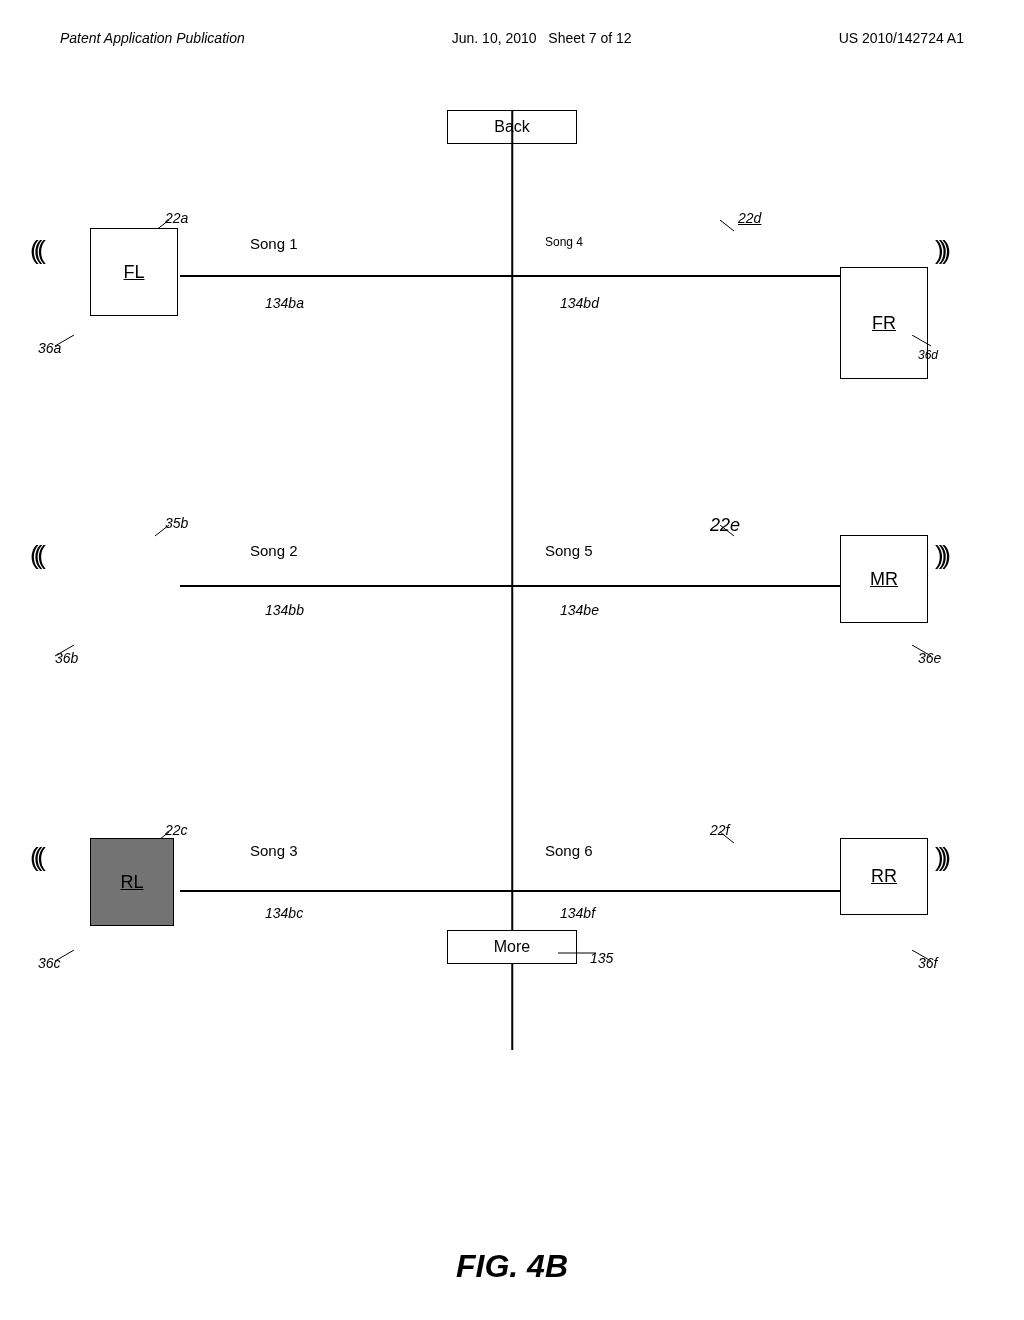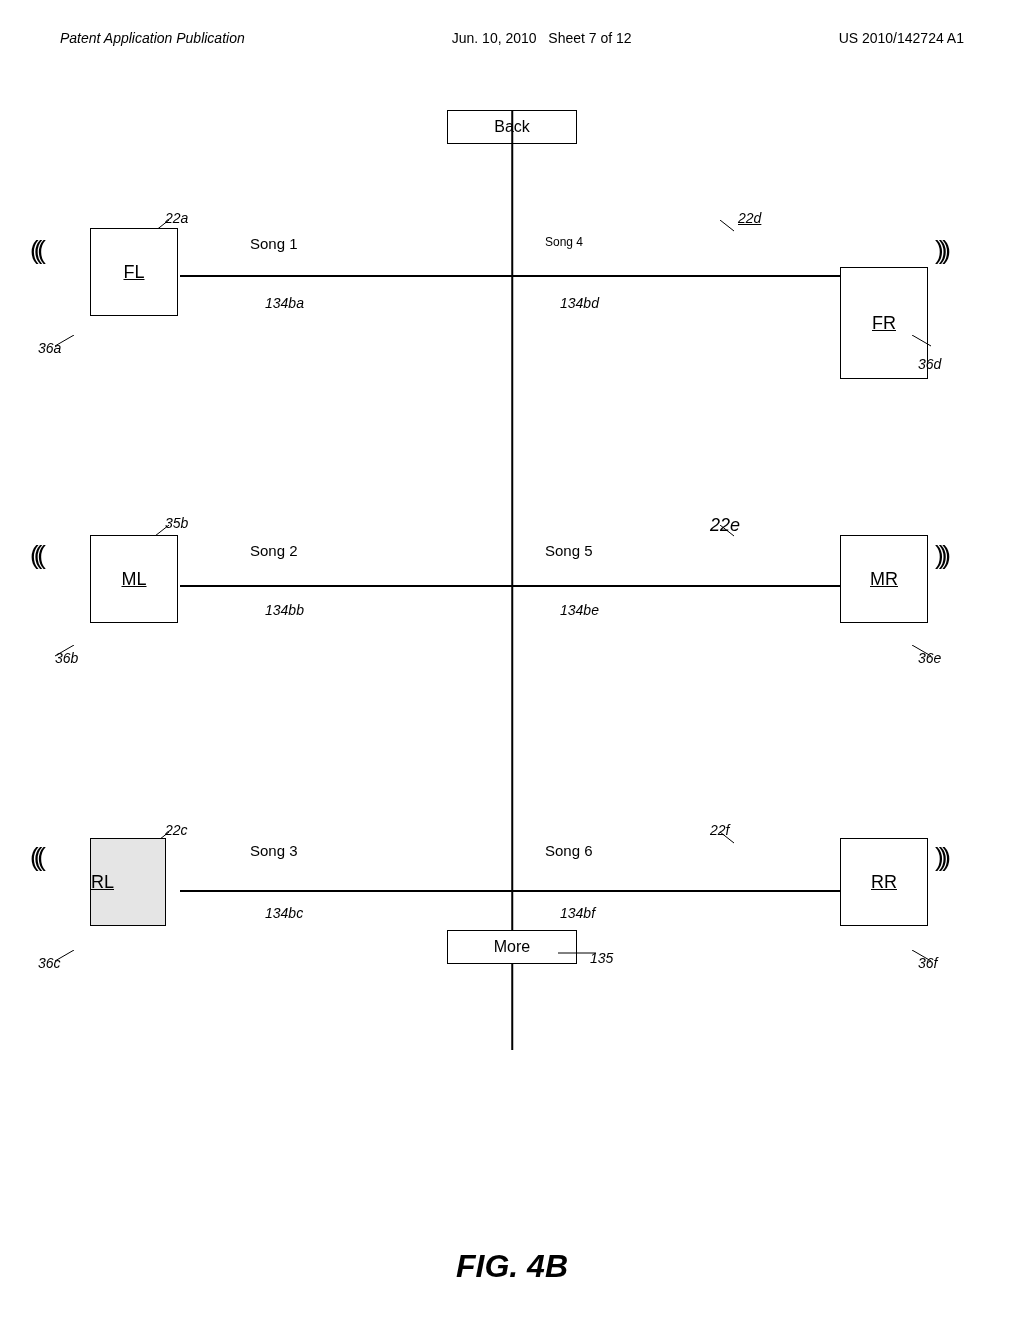--- a/index.html
+++ b/index.html
@@ -102,44 +102,41 @@
     </svg>
 
     <div style="position:absolute; top:148px; left:840px; width:88px; height:112px; border:1.5px solid #000; background:#fff; display:flex; align-items:center; justify-content:center;margin-top:39px;">
       <span style="text-decoration:underline; font-size:18px;">FR</span>
     </div>
 
     <div style="position:absolute; top:155px; left:935px; display:flex; align-items:center;">
       <span style="font-size:26px; letter-spacing:-5px; color:#000;">)))</span>
     </div>
 
-    <div style="position:absolute; top:276px; left:918px; font-style:italic; font-size:14px;">36d</div>
+    <div style="position:absolute; top:268px; left:918px; font-style:italic; font-size:12px;">36d</div>
     <svg style="position:absolute; top:255px; left:912px; width:20px; height:12px;">
       <line x1="19" y1="11" x2="0" y2="0" stroke="#000" stroke-width="1"></line>
     </svg>
 
     <div style="position:absolute; top:505px; left:180px; width:660px; height:1.5px; background:#000;"></div>
 
     <div style="position:absolute; top:435px; left:165px; font-style:italic; font-size:14px;">35b</div>
     <svg style="position:absolute; top:445px; left:155px; width:15px; height:12px;">
       <line x1="14" y1="0" x2="0" y2="11" stroke="#000" stroke-width="1"></line>
     </svg>
 
     <div style="position:absolute; top:460px; left:30px; display:flex; align-items:center;">
       <span style="font-size:26px; letter-spacing:-5px; color:#000;">(((</span>
     </div>
 
     <div style="position:absolute; top:570px; left:38px; font-style:italic; font-size:14px;margin-left:17px;">36b</div>
     <svg style="position:absolute; top:565px; left:55px; width:20px; height:12px;">
       <line x1="0" y1="11" x2="19" y2="0" stroke="#000" stroke-width="1"></line>
     </svg>
 
-    <div style="position:absolute; top:455px; left:90px; width:88px; height:88px; border:1.5px solid #000; background:#fff; display:flex; align-items:center; justify-content:center;">
-      <span style="text-decoration:underline; font-size:18px;">ML</span>
-    </div>
 
     <div style="position:absolute; top:462px; left:250px; font-size:15px;">Song 2</div>
     <div style="position:absolute; top:522px; left:265px; font-style:italic; font-size:14px;">134bb</div>
 
     <div style="position:absolute; top:462px; left:545px; font-size:15px;">Song 5</div>
     <div style="position:absolute; top:522px; left:560px; font-style:italic; font-size:14px;">134be</div>
 
     <div style="position:absolute; top:435px; left:710px; font-style:italic; font-size:18px;">22e</div>
     <svg style="position:absolute; top:445px; left:720px; width:15px; height:12px;">
       <line x1="0" y1="0" x2="14" y2="11" stroke="#000" stroke-width="1"></line>
@@ -167,36 +164,36 @@
 
     <div style="position:absolute; top:762px; left:30px; display:flex; align-items:center;">
       <span style="font-size:26px; letter-spacing:-5px; color:#000;">(((</span>
     </div>
 
     <div style="position:absolute; top:875px; left:38px; font-style:italic; font-size:14px;">36c</div>
     <svg style="position:absolute; top:870px; left:55px; width:20px; height:12px;">
       <line x1="0" y1="11" x2="19" y2="0" stroke="#000" stroke-width="1"></line>
     </svg>
 
-    <div style="position:absolute; top:758px; left:90px; width:76px; height:88px; border:1.5px solid #000; background:#e5e5e5; display:flex; align-items:center; justify-content:flex-start;">
+    <div style="position:absolute; top:758px; left:90px; width:84px; height:88px; border:1.5px solid #000; background:#737373; display:flex; align-items:center; justify-content:center;">
       <span style="text-decoration:underline; font-size:18px;">RL</span>
     </div>
 
     <div style="position:absolute; top:762px; left:250px; font-size:15px;">Song 3</div>
     <div style="position:absolute; top:825px; left:265px; font-style:italic; font-size:14px;">134bc</div>
 
     <div style="position:absolute; top:762px; left:545px; font-size:15px;">Song 6</div>
     <div style="position:absolute; top:825px; left:560px; font-style:italic; font-size:14px;">134bf</div>
 
     <div style="position:absolute; top:742px; left:710px; font-style:italic; font-size:14px;">22f</div>
     <svg style="position:absolute; top:752px; left:720px; width:15px; height:12px;">
       <line x1="0" y1="0" x2="14" y2="11" stroke="#000" stroke-width="1"></line>
     </svg>
 
-    <div style="position:absolute; top:758px; left:840px; width:88px; height:88px; border:1.5px solid #000; background:#fff; display:flex; align-items:center; justify-content:center;">
+    <div style="position:absolute; top:758px; left:840px; width:88px; height:77px; border:1.5px solid #000; background:#fff; display:flex; align-items:center; justify-content:center;">
       <span style="text-decoration:underline; font-size:18px;">RR</span>
     </div>
 
     <div style="position:absolute; top:762px; left:935px; display:flex; align-items:center;">
       <span style="font-size:26px; letter-spacing:-5px; color:#000;">)))</span>
     </div>
 
     <div style="position:absolute; top:875px; left:918px; font-style:italic; font-size:14px;">36f</div>
     <svg style="position:absolute; top:870px; left:912px; width:20px; height:12px;">
       <line x1="19" y1="11" x2="0" y2="0" stroke="#000" stroke-width="1"></line>

